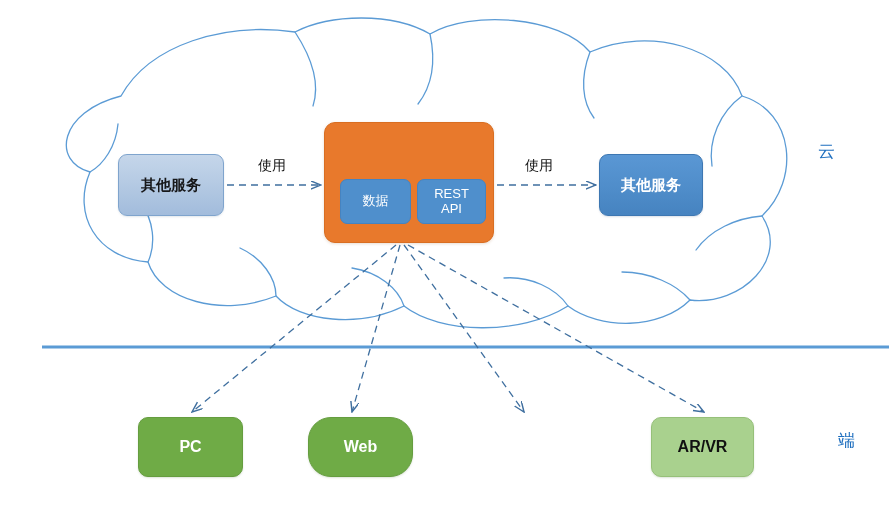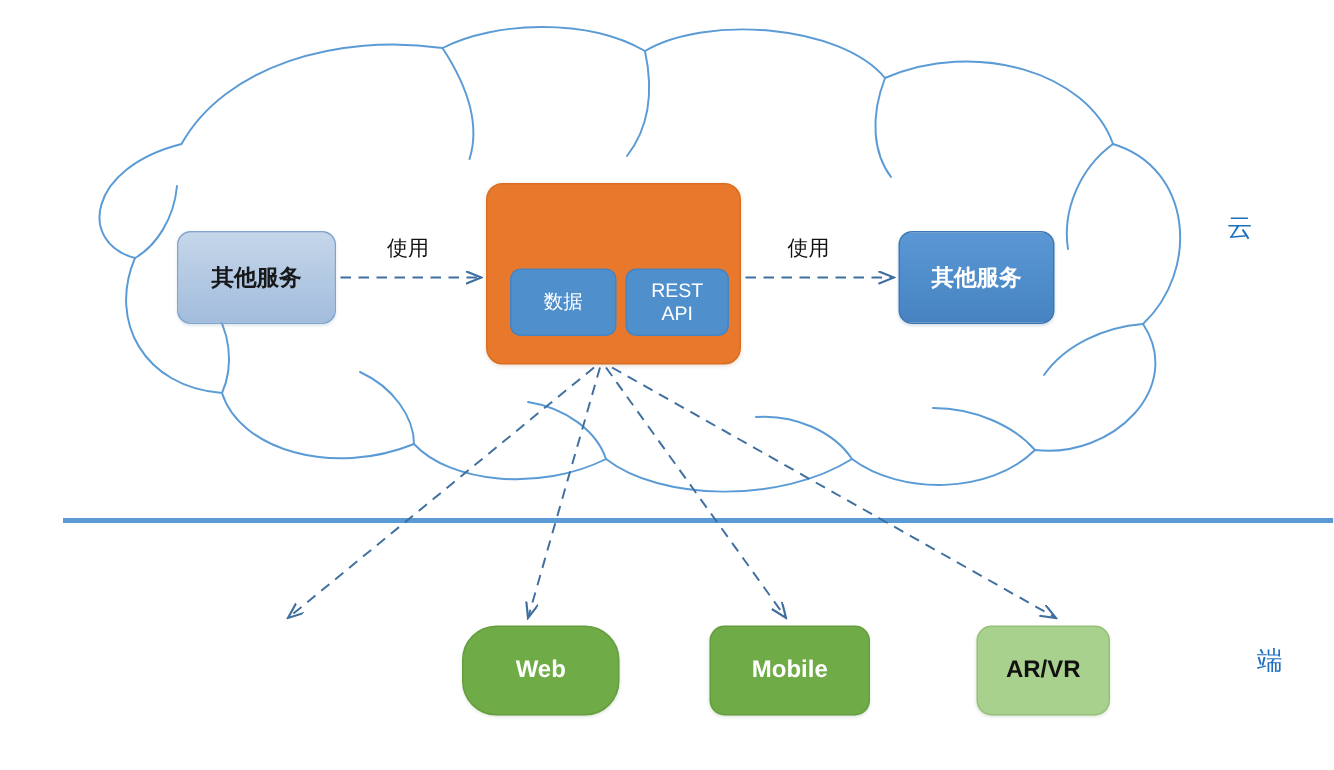--- a/index.html
+++ b/index.html
@@ -98,21 +98,21 @@
     color: #ffffff;
   }
   .endpoint-light {
     background: #a9d18e;
     border: 1px solid #96c079;
     color: #111111;
   }
   #ep-pc     { left: 138px; width: 105px; }
   #ep-web    { left: 308px; width: 105px; border-radius: 23px; }
   #ep-mobile { left: 473px; width: 107px; }
-  #ep-arvr   { left: 651px; width: 89px; }
+  #ep-arvr   { left: 651px; width: 103px; }
 
   
   .zone-label {
     position: absolute;
     color: #1f6fbf;
     font-size: 17px;
     font-weight: normal;
   }
   #zone-cloud { left: 818px; top: 140px; }
   #zone-edge  { left: 838px; top: 429px; }
@@ -200,23 +200,23 @@
     </div>
     <div class="subnode" id="sub-data">
       <span>数据</span>
     </div>
   </div>
 
   <div class="node" id="box-other-right">
     <span>其他服务</span>
   </div>
 
+  <div class="node endpoint endpoint-dark" id="ep-pc">
+    <span>PC</span>
+  </div>
   <div class="node endpoint endpoint-dark" id="ep-web">
     <span>Web</span>
   </div>
-  <div class="node endpoint endpoint-dark" id="ep-mobile">
-    <span>Mobile</span>
-  </div>
   <div class="node endpoint endpoint-light" id="ep-arvr">
     <span>AR/VR</span>
   </div>
 
 </div>
 
 </body></html>

